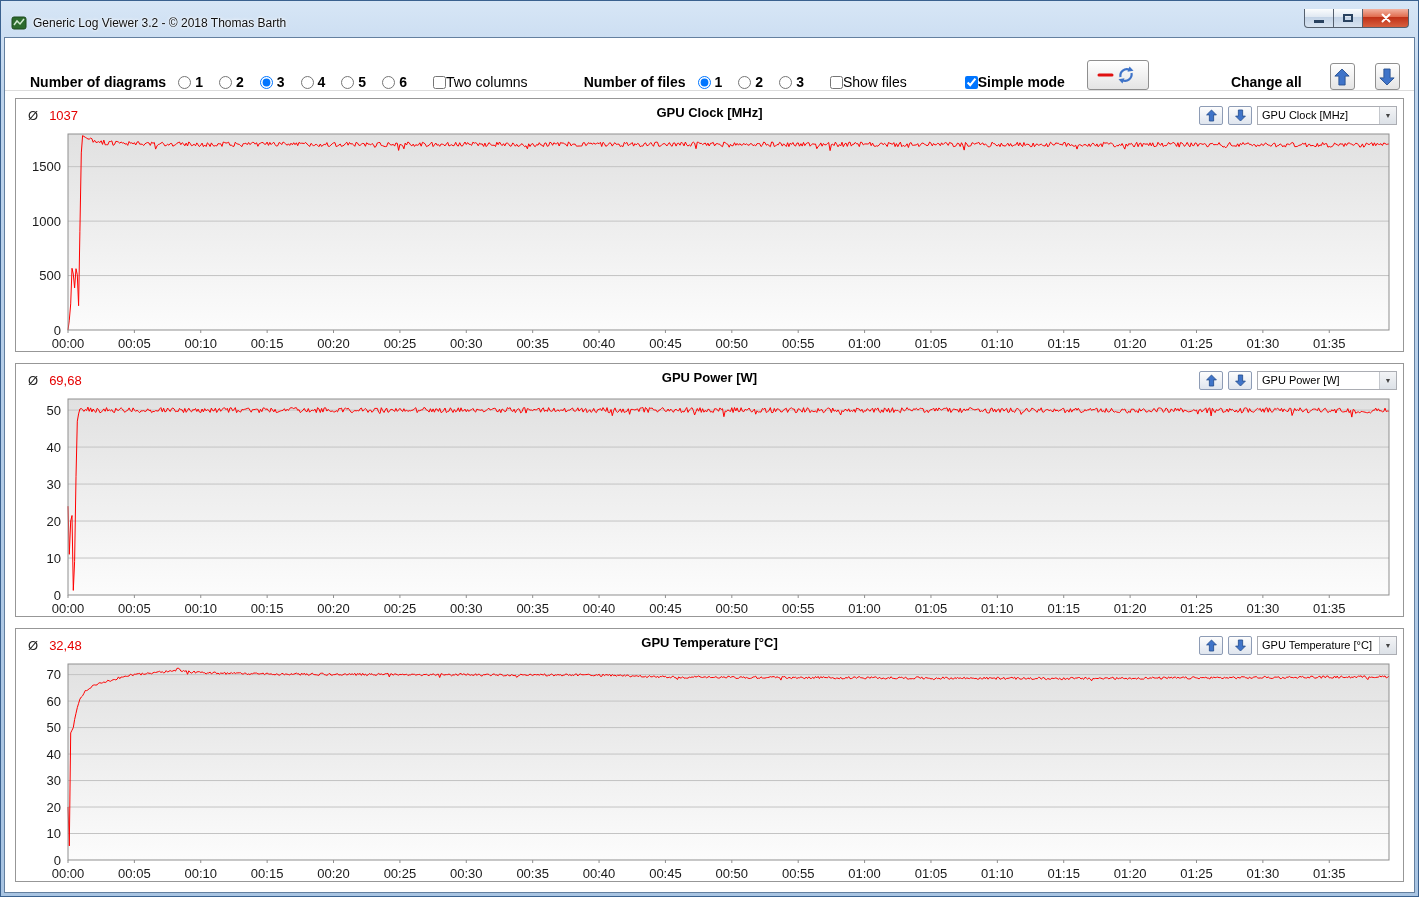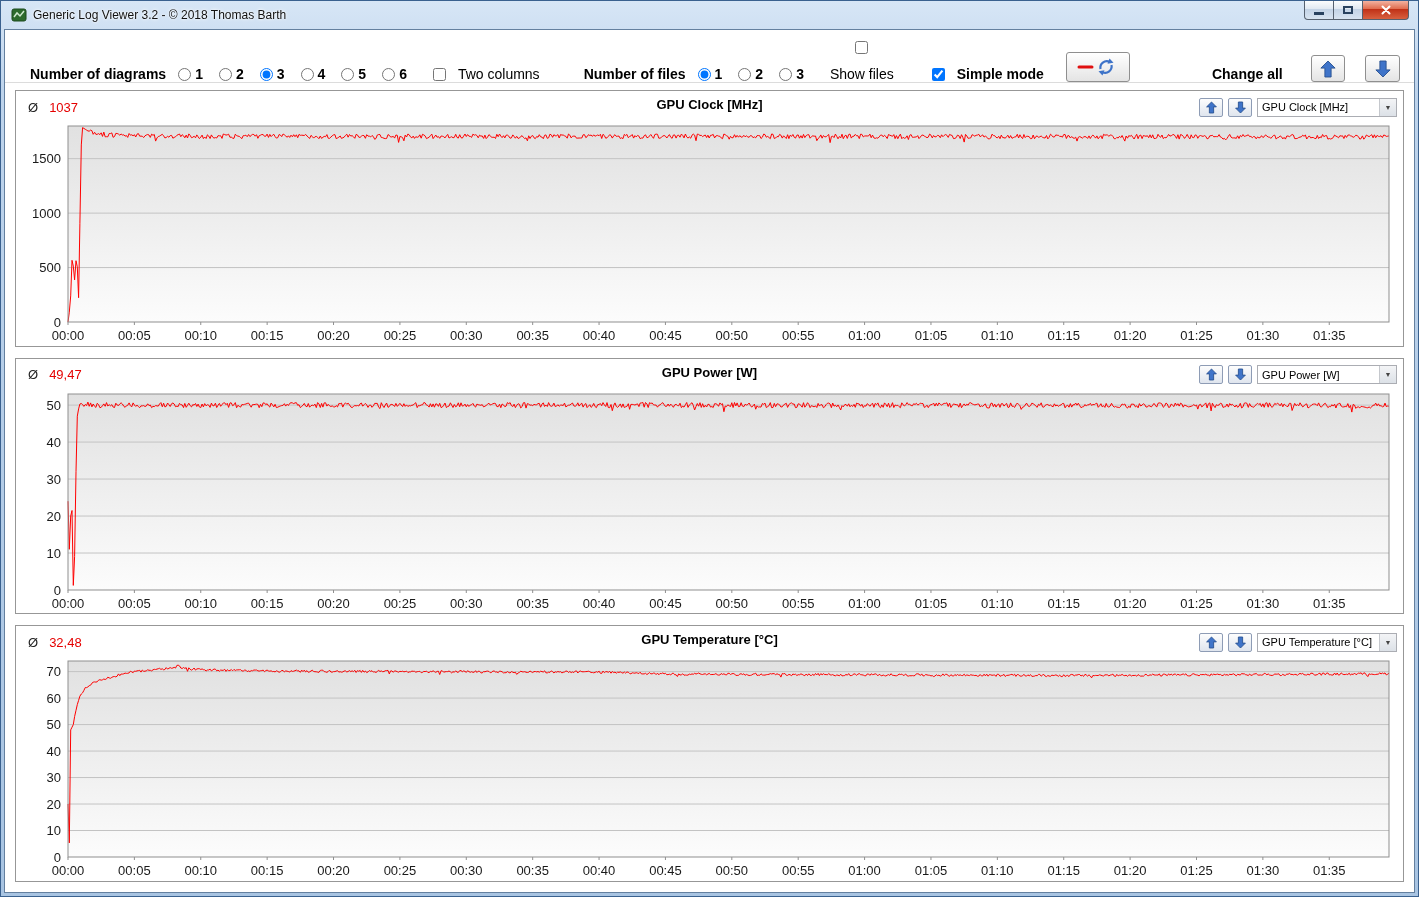--- a/index.html
+++ b/index.html
@@ -1,35 +1,35 @@
 <!DOCTYPE html>
 <html><head>
 <meta charset="utf-8">
 <style>
   html,body{margin:0;width:1419px;height:897px;overflow:hidden;font-family:"Liberation Sans",sans-serif;}
   .window{width:100%;height:100%;box-sizing:border-box;border:1px solid #3a618f;
     background:linear-gradient(180deg,#d7e6f6 0%,#bed4ec 10%,#a8c4e2 100%);
-    padding:0 3px 3px;display:flex;flex-direction:column;}
+    padding:8px 3px 3px;display:flex;flex-direction:column;}
   .titlebar{flex:0 0 28px;display:flex;align-items:center;padding-left:7px;position:relative;}
   .app-icon{margin-right:6px;display:flex;}
   .title-text{font-size:12px;color:#111;text-shadow:0 0 4px #fff,0 0 2px #fff;}
   .win-buttons{position:absolute;top:0;right:6px;display:flex;}
   .win-btn{height:19px;border:1px solid #55606e;border-top:none;display:flex;align-items:center;justify-content:center;box-sizing:border-box;cursor:default;}
   .win-btn.min{width:30px;border-radius:0 0 0 4px;background:linear-gradient(#fbfcfd,#dfe8f2 45%,#c3d3e6 46%,#d8e4f1);}
   .win-btn.max{width:29px;border-left:none;background:linear-gradient(#fbfcfd,#dfe8f2 45%,#c3d3e6 46%,#d8e4f1);}
   .win-btn.close{width:46px;border-left:none;border-radius:0 0 4px 0;background:linear-gradient(#f3b2a0,#e06a4c 45%,#c03117 46%,#d8603f);}
   .g-min{width:10px;height:3px;background:#29425f;margin-top:7px;}
   .g-max{width:10px;height:8px;border:2px solid #29425f;box-sizing:border-box;}
   .client{flex:1;background:#fff;border:1px solid #64809f;display:flex;flex-direction:column;overflow:hidden;min-height:0;}
   .toolbar{flex:0 0 52px;display:flex;align-items:flex-end;background:#fff;border-bottom:1px solid #dcdcdc;padding:0 14px 0 25px;font-size:14px;}
   .tb-label{font-weight:bold;white-space:nowrap;}
   .radio-group{display:flex;gap:16px;margin-left:12px;}
   .radio-item{display:flex;align-items:center;gap:4px;font-weight:bold;}
   .radio-item input,.check-item input{margin:0;}
-  .check-item{display:flex;align-items:center;gap:12px;white-space:nowrap;}
+  .check-item{display:flex;align-items:center;gap:0;white-space:nowrap;}
   .check-item.bold{font-weight:bold;}
   .tool-btn{height:30px;border:1px solid #8f8f8f;border-radius:3px;background:linear-gradient(#ffffff,#e4e4e4);display:flex;align-items:center;justify-content:center;padding:0 8px;cursor:default;}
   .tool-btn.arrow{width:36px;height:27px;padding:0;}
   .panels{flex:1;display:flex;flex-direction:column;gap:11px;padding:7px 10px 10px;background:#fff;min-height:0;}
   .panel{flex:1;border:1px solid #979797;display:flex;flex-direction:column;background:#fff;min-height:0;}
   .panel-header{flex:0 0 26px;position:relative;display:flex;align-items:center;padding:3px 6px 0 12px;}
   .avg{display:flex;align-items:baseline;gap:11px;font-size:13px;z-index:2;}
   .avg-sym{color:#222;}
   .avg-val{color:#e50000;}
   .panel-title{position:absolute;left:0;right:0;top:6px;text-align:center;font-weight:bold;font-size:13px;pointer-events:none;}
@@ -97,41 +97,41 @@
         <label class="radio-item">
             <input type="radio" name="diagrams" style="">
             <span>6</span>
           </label>
       </div>
       <label class="check-item" style="margin-left:26px;">
           <input type="checkbox" style="">
           <span>Two columns</span>
         </label>
 
-      <span class="tb-label" style="margin-left:44px;">Number of files</span>
+      <span class="tb-label" style="margin-left:56px;">Number of files</span>
       <div class="radio-group">
         <label class="radio-item">
             <input type="radio" name="files" checked="" style="">
             <span>1</span>
           </label>
         <label class="radio-item">
             <input type="radio" name="files" style="">
             <span>2</span>
           </label>
         <label class="radio-item">
             <input type="radio" name="files" style="">
             <span>3</span>
           </label>
       </div>
-      <label class="check-item" style="margin-left:26px;flex-direction:column;">
+      <label class="check-item" style="margin-left:26px;">
           <input type="checkbox" style="">
           <span>Show files</span>
         </label>
 
-      <label class="check-item bold" style="margin-left:38px;">
+      <label class="check-item bold" style="margin-left:58px;">
           <input type="checkbox" checked="" style="">
           <span>Simple mode</span>
         </label>
 
       <button class="tool-btn" style="margin-left:22px;width:66px;">
         <svg width="44" height="22" viewBox="0 0 44 22">
           <path d="M3 11 H16" stroke="#e01010" stroke-width="3" stroke-linecap="round"></path>
           <path d="M24.5 13 A6.5 6.5 0 0 1 33.5 5.8" fill="none" stroke="#3e73c8" stroke-width="2.2"></path>
           <path d="M33.5 2.5 L37.5 6.8 L31.5 7.8 Z" fill="#3e73c8"></path>
           <path d="M35.5 9 A6.5 6.5 0 0 1 26.5 16.2" fill="none" stroke="#3e73c8" stroke-width="2.2"></path>
@@ -237,21 +237,21 @@
               <polyline points="52.0,202.0 53.3,192.2 54.7,175.9 56.0,140.3 57.3,146.1 58.6,159.9 60.0,140.7 61.3,146.8 62.6,177.7 63.9,103.3 65.3,24.9 66.6,7.6 67.9,8.4 69.3,9.3 70.6,10.1 71.9,10.9 73.2,11.2 74.6,10.1 75.9,10.7 77.2,14.3 78.6,12.3 79.9,14.4 81.2,14.3 82.5,13.6 83.9,14.6 85.2,12.8 86.5,16.4 87.8,12.1 89.2,16.8 90.5,16.7 91.8,16.8 93.2,13.5 94.5,13.5 95.8,12.9 97.1,17.3 98.5,16.5 99.8,13.4 101.1,13.5 102.5,14.1 103.8,15.2 105.1,14.0 106.4,15.0 107.8,14.8 109.1,16.2 110.4,15.5 111.7,17.4 113.1,13.5 114.4,15.2 115.7,14.8 117.1,15.8 118.4,14.7 119.7,17.0 121.0,14.2 122.4,13.6 123.7,16.2 125.0,16.1 126.3,16.3 127.7,17.5 129.0,15.8 130.3,15.0 131.7,14.5 133.0,15.0 134.3,17.4 135.6,14.2 137.0,15.3 138.3,14.5 139.6,21.1 141.0,17.9 142.3,16.5 143.6,16.1 144.9,15.2 146.3,14.3 147.6,15.8 148.9,17.9 150.2,17.5 151.6,16.3 152.9,17.2 154.2,15.6 155.6,15.4 156.9,18.2 158.2,17.4 159.5,16.8 160.9,15.3 162.2,14.6 163.5,14.0 164.8,16.7 166.2,14.7 167.5,15.8 168.8,17.8 170.2,15.1 171.5,18.0 172.8,13.9 174.1,15.3 175.5,17.7 176.8,17.3 178.1,16.2 179.5,17.8 180.8,14.9 182.1,16.8 183.4,18.6 184.8,17.1 186.1,15.1 187.4,18.6 188.7,17.0 190.1,18.5 191.4,14.8 192.7,16.0 194.1,18.5 195.4,14.9 196.7,17.1 198.0,18.1 199.4,17.6 200.7,18.0 202.0,15.7 203.4,15.8 204.7,15.8 206.0,18.4 207.3,14.0 208.7,14.5 210.0,15.1 211.3,14.8 212.6,14.2 214.0,17.4 215.3,16.9 216.6,18.3 218.0,18.3 219.3,14.2 220.6,15.6 221.9,16.1 223.3,16.4 224.6,17.6 225.9,18.6 227.2,15.7 228.6,15.6 229.9,15.2 231.2,16.7 232.6,14.5 233.9,16.6 235.2,15.4 236.5,14.4 237.9,14.5 239.2,16.2 240.5,14.7 241.9,18.3 243.2,15.7 244.5,15.2 245.8,14.5 247.2,14.6 248.5,16.3 249.8,16.2 251.1,14.1 252.5,17.4 253.8,14.4 255.1,16.6 256.5,15.2 257.8,14.3 259.1,16.6 260.4,18.1 261.8,17.6 263.1,14.5 264.4,15.1 265.7,16.6 267.1,14.0 268.4,14.8 269.7,15.9 271.1,17.3 272.4,15.8 273.7,17.4 275.0,15.2 276.4,16.8 277.7,14.7 279.0,16.7 280.4,14.8 281.7,17.7 283.0,14.4 284.3,15.3 285.7,15.2 287.0,15.3 288.3,15.5 289.6,14.4 291.0,16.0 292.3,17.1 293.6,18.5 295.0,15.4 296.3,16.5 297.6,18.1 298.9,16.8 300.3,16.4 301.6,17.3 302.9,18.7 304.3,16.0 305.6,18.4 306.9,17.3 308.2,16.4 309.6,16.7 310.9,14.6 312.2,18.2 313.5,18.4 314.9,17.1 316.2,15.8 317.5,14.9 318.9,14.6 320.2,18.6 321.5,18.0 322.8,17.2 324.2,16.0 325.5,18.4 326.8,17.8 328.1,17.2 329.5,15.4 330.8,14.2 332.1,17.2 333.5,14.5 334.8,16.1 336.1,15.6 337.4,16.7 338.8,18.3 340.1,14.4 341.4,14.9 342.8,17.2 344.1,17.4 345.4,16.2 346.7,15.4 348.1,15.7 349.4,18.3 350.7,14.7 352.0,16.1 353.4,16.2 354.7,16.9 356.0,15.5 357.4,16.6 358.7,19.3 360.0,18.4 361.3,15.0 362.7,14.5 364.0,14.6 365.3,17.5 366.7,17.7 368.0,18.3 369.3,18.6 370.6,18.5 372.0,14.6 373.3,15.3 374.6,17.0 375.9,16.9 377.3,16.4 378.6,18.1 379.9,15.0 381.3,15.3 382.6,22.4 383.9,16.5 385.2,16.8 386.6,17.6 387.9,20.8 389.2,15.1 390.5,17.0 391.9,14.0 393.2,14.8 394.5,16.9 395.9,17.9 397.2,16.1 398.5,18.4 399.8,16.7 401.2,17.3 402.5,16.9 403.8,14.8 405.2,18.2 406.5,14.3 407.8,14.9 409.1,15.9 410.5,18.6 411.8,17.9 413.1,17.3 414.4,15.6 415.8,14.1 417.1,18.6 418.4,16.9 419.8,15.0 421.1,17.3 422.4,16.5 423.7,18.3 425.1,16.0 426.4,16.2 427.7,16.7 429.0,17.9 430.4,15.9 431.7,14.4 433.0,18.0 434.4,17.3 435.7,16.7 437.0,17.8 438.3,17.4 439.7,14.3 441.0,17.4 442.3,18.1 443.7,14.7 445.0,17.6 446.3,18.1 447.6,16.2 449.0,14.0 450.3,16.5 451.6,14.6 452.9,16.2 454.3,16.4 455.6,17.4 456.9,14.2 458.3,15.2 459.6,14.7 460.9,15.5 462.2,17.8 463.6,15.1 464.9,16.2 466.2,15.9 467.6,18.4 468.9,15.1 470.2,18.6 471.5,17.2 472.9,14.7 474.2,15.6 475.5,17.3 476.8,17.3 478.2,17.2 479.5,18.5 480.8,14.3 482.2,16.7 483.5,14.0 484.8,16.1 486.1,17.6 487.5,15.7 488.8,17.9 490.1,15.2 491.4,15.1 492.8,16.2 494.1,18.2 495.4,17.9 496.8,14.9 498.1,16.5 499.4,18.2 500.7,16.3 502.1,18.4 503.4,18.1 504.7,16.5 506.1,15.7 507.4,17.4 508.7,18.6 510.0,17.8 511.4,20.8 512.7,15.8 514.0,18.5 515.3,16.3 516.7,15.5 518.0,17.8 519.3,18.6 520.7,16.5 522.0,17.2 523.3,14.7 524.6,16.8 526.0,17.1 527.3,18.7 528.6,15.3 529.9,14.9 531.3,18.3 532.6,17.8 533.9,14.2 535.3,14.9 536.6,17.3 537.9,14.7 539.2,15.8 540.6,15.7 541.9,14.6 543.2,18.0 544.6,14.5 545.9,15.1 547.2,15.0 548.5,15.8 549.9,16.4 551.2,18.2 552.5,14.0 553.8,15.1 555.2,17.9 556.5,16.3 557.8,16.1 559.2,16.2 560.5,18.2 561.8,18.1 563.1,18.0 564.5,18.0 565.8,18.0 567.1,14.8 568.5,14.7 569.8,17.6 571.1,16.7 572.4,14.7 573.8,15.5 575.1,15.0 576.4,16.4 577.7,14.9 579.1,16.2 580.4,15.6 581.7,15.0 583.1,15.7 584.4,14.3 585.7,18.5 587.0,14.3 588.4,15.6 589.7,18.2 591.0,17.8 592.3,16.4 593.7,14.7 595.0,15.5 596.3,18.1 597.7,15.8 599.0,14.7 600.3,16.4 601.6,16.2 603.0,16.1 604.3,18.5 605.6,17.8 607.0,18.6 608.3,14.4 609.6,15.5 610.9,14.4 612.3,17.7 613.6,16.5 614.9,15.9 616.2,14.5 617.6,18.1 618.9,15.6 620.2,16.9 621.6,15.4 622.9,16.1 624.2,18.7 625.5,18.0 626.9,18.1 628.2,15.7 629.5,14.8 630.9,17.6 632.2,17.5 633.5,15.9 634.8,14.5 636.2,16.6 637.5,18.3 638.8,14.6 640.1,14.1 641.5,14.3 642.8,18.2 644.1,18.2 645.5,17.2 646.8,16.1 648.1,15.5 649.4,16.1 650.8,18.0 652.1,16.2 653.4,14.6 654.7,17.2 656.1,18.3 657.4,15.0 658.7,14.9 660.1,18.1 661.4,15.4 662.7,15.2 664.0,17.2 665.4,14.1 666.7,15.4 668.0,17.9 669.4,14.0 670.7,16.9 672.0,18.1 673.3,16.9 674.7,18.2 676.0,15.2 677.3,14.1 678.6,15.1 680.0,20.7 681.3,14.1 682.6,14.4 684.0,15.5 685.3,15.3 686.6,16.6 687.9,15.7 689.3,15.0 690.6,17.5 691.9,15.2 693.2,18.0 694.6,15.3 695.9,15.2 697.2,14.4 698.6,17.9 699.9,16.0 701.2,15.5 702.5,16.1 703.9,16.3 705.2,17.9 706.5,18.7 707.9,14.0 709.2,14.7 710.5,15.7 711.8,16.3 713.2,19.2 714.5,16.3 715.8,17.8 717.1,17.7 718.5,14.7 719.8,17.3 721.1,15.4 722.5,17.2 723.8,15.6 725.1,17.1 726.4,17.1 727.8,15.3 729.1,16.8 730.4,15.8 731.8,16.9 733.1,17.3 734.4,15.6 735.7,15.8 737.1,17.7 738.4,16.9 739.7,17.8 741.0,15.7 742.4,15.5 743.7,15.7 745.0,18.5 746.4,17.2 747.7,14.1 749.0,14.6 750.3,17.2 751.7,16.4 753.0,17.5 754.3,18.7 755.6,14.0 757.0,14.3 758.3,18.5 759.6,18.0 761.0,16.5 762.3,16.8 763.6,14.4 764.9,15.2 766.3,18.1 767.6,15.8 768.9,17.1 770.3,18.5 771.6,14.7 772.9,18.6 774.2,15.2 775.6,16.4 776.9,14.5 778.2,17.2 779.5,18.1 780.9,15.2 782.2,14.9 783.5,18.2 784.9,15.7 786.2,18.1 787.5,14.4 788.8,17.6 790.2,15.6 791.5,14.8 792.8,14.7 794.1,18.2 795.5,16.6 796.8,15.8 798.1,16.2 799.5,16.0 800.8,20.7 802.1,18.5 803.4,17.4 804.8,14.9 806.1,18.2 807.4,15.6 808.8,16.8 810.1,16.8 811.4,15.5 812.7,14.5 814.1,22.6 815.4,16.6 816.7,16.1 818.0,17.6 819.4,14.1 820.7,16.3 822.0,18.8 823.4,16.5 824.7,17.9 826.0,14.2 827.3,18.7 828.7,15.9 830.0,15.1 831.3,18.4 832.7,14.5 834.0,14.1 835.3,18.1 836.6,16.3 838.0,16.2 839.3,14.4 840.6,15.8 841.9,15.7 843.3,18.6 844.6,14.2 845.9,14.4 847.3,16.9 848.6,16.0 849.9,15.9 851.2,16.0 852.6,15.9 853.9,14.1 855.2,17.7 856.5,15.1 857.9,17.9 859.2,18.4 860.5,17.8 861.9,18.2 863.2,16.9 864.5,15.2 865.8,15.0 867.2,16.8 868.5,15.3 869.8,16.5 871.2,18.5 872.5,14.5 873.8,15.2 875.1,15.7 876.5,16.3 877.8,14.6 879.1,18.6 880.4,15.6 881.8,18.7 883.1,16.0 884.4,14.1 885.8,18.7 887.1,17.3 888.4,18.3 889.7,17.9 891.1,15.8 892.4,19.5 893.7,15.3 895.1,14.6 896.4,17.3 897.7,17.3 899.0,17.0 900.4,17.0 901.7,15.6 903.0,18.6 904.3,17.1 905.7,15.3 907.0,15.0 908.3,16.1 909.7,16.8 911.0,17.7 912.3,17.1 913.6,14.1 915.0,15.2 916.3,17.9 917.6,15.5 918.9,16.9 920.3,16.7 921.6,15.3 922.9,15.7 924.3,17.7 925.6,14.8 926.9,16.7 928.2,15.4 929.6,14.5 930.9,15.3 932.2,17.4 933.6,14.4 934.9,15.1 936.2,15.5 937.5,18.6 938.9,18.4 940.2,17.6 941.5,15.1 942.8,15.6 944.2,18.5 945.5,14.7 946.8,17.2 948.2,22.1 949.5,14.4 950.8,15.9 952.1,18.3 953.5,18.1 954.8,17.8 956.1,14.7 957.4,15.3 958.8,16.2 960.1,15.3 961.4,15.1 962.8,14.3 964.1,16.7 965.4,15.8 966.7,14.9 968.1,17.1 969.4,15.9 970.7,17.2 972.1,18.8 973.4,18.8 974.7,18.1 976.0,14.2 977.4,15.5 978.7,15.7 980.0,17.3 981.3,17.9 982.7,16.3 984.0,18.7 985.3,15.1 986.7,17.6 988.0,17.7 989.3,18.2 990.6,16.5 992.0,15.3 993.3,18.1 994.6,15.6 996.0,18.3 997.3,17.6 998.6,17.0 999.9,16.8 1001.3,14.3 1002.6,18.0 1003.9,14.8 1005.2,17.1 1006.6,18.6 1007.9,14.5 1009.2,17.6 1010.6,16.2 1011.9,16.3 1013.2,16.7 1014.5,18.7 1015.9,18.5 1017.2,15.0 1018.5,18.7 1019.8,16.6 1021.2,15.9 1022.5,17.4 1023.8,16.8 1025.2,16.0 1026.5,17.3 1027.8,17.8 1029.1,18.0 1030.5,15.5 1031.8,18.9 1033.1,17.3 1034.5,14.2 1035.8,15.4 1037.1,17.0 1038.4,17.0 1039.8,14.9 1041.1,15.3 1042.4,15.2 1043.7,16.5 1045.1,16.3 1046.4,17.2 1047.7,14.6 1049.1,14.5 1050.4,18.5 1051.7,15.7 1053.0,15.7 1054.4,18.0 1055.7,16.5 1057.0,17.9 1058.3,18.3 1059.7,17.2 1061.0,21.1 1062.3,17.3 1063.7,16.6 1065.0,17.2 1066.3,18.2 1067.6,17.0 1069.0,16.5 1070.3,17.1 1071.6,18.4 1073.0,15.9 1074.3,18.5 1075.6,16.3 1076.9,15.1 1078.3,16.4 1079.6,18.1 1080.9,15.9 1082.2,18.8 1083.6,17.0 1084.9,15.7 1086.2,18.7 1087.6,14.3 1088.9,15.2 1090.2,14.9 1091.5,15.0 1092.9,16.3 1094.2,15.1 1095.5,15.0 1096.9,16.4 1098.2,18.7 1099.5,18.7 1100.8,17.4 1102.2,18.0 1103.5,16.3 1104.8,17.6 1106.1,15.5 1107.5,18.5 1108.8,21.1 1110.1,16.0 1111.5,18.2 1112.8,15.6 1114.1,16.3 1115.4,15.3 1116.8,17.2 1118.1,19.0 1119.4,16.5 1120.7,14.3 1122.1,18.7 1123.4,15.6 1124.7,15.0 1126.1,18.6 1127.4,15.5 1128.7,15.9 1130.0,16.3 1131.4,15.7 1132.7,17.7 1134.0,14.8 1135.4,17.9 1136.7,14.8 1138.0,18.5 1139.3,18.5 1140.7,17.9 1142.0,14.3 1143.3,16.3 1144.6,17.3 1146.0,15.0 1147.3,18.6 1148.6,17.5 1150.0,17.8 1151.3,16.6 1152.6,14.4 1153.9,16.1 1155.3,15.7 1156.6,14.8 1157.9,14.5 1159.3,16.3 1160.6,18.4 1161.9,14.7 1163.2,19.1 1164.6,14.5 1165.9,15.0 1167.2,16.3 1168.5,18.4 1169.9,16.6 1171.2,14.4 1172.5,17.1 1173.9,18.9 1175.2,14.8 1176.5,17.5 1177.8,17.7 1179.2,14.9 1180.5,15.3 1181.8,18.3 1183.1,16.1 1184.5,15.5 1185.8,16.0 1187.1,16.4 1188.5,15.6 1189.8,16.4 1191.1,18.8 1192.4,18.4 1193.8,15.8 1195.1,15.7 1196.4,15.3 1197.8,16.8 1199.1,16.6 1200.4,16.6 1201.7,16.7 1203.1,14.6 1204.4,17.0 1205.7,17.5 1207.0,19.1 1208.4,18.4 1209.7,19.9 1211.0,18.4 1212.4,16.2 1213.7,14.4 1215.0,17.1 1216.3,17.9 1217.7,17.9 1219.0,17.9 1220.3,18.4 1221.6,15.8 1223.0,18.5 1224.3,15.5 1225.6,16.7 1227.0,14.5 1228.3,16.4 1229.6,16.0 1230.9,15.5 1232.3,14.8 1233.6,16.6 1234.9,16.4 1236.3,17.7 1237.6,16.5 1238.9,16.8 1240.2,18.8 1241.6,16.9 1242.9,17.9 1244.2,17.6 1245.5,15.7 1246.9,17.5 1248.2,16.7 1249.5,14.9 1250.9,16.0 1252.2,17.1 1253.5,17.0 1254.8,18.4 1256.2,16.9 1257.5,15.4 1258.8,15.2 1260.2,19.1 1261.5,17.6 1262.8,17.4 1264.1,15.9 1265.5,16.8 1266.8,18.9 1268.1,17.4 1269.4,19.1 1270.8,16.0 1272.1,16.0 1273.4,16.7 1274.8,15.6 1276.1,14.5 1277.4,15.0 1278.7,18.6 1280.1,18.6 1281.4,18.4 1282.7,17.5 1284.0,17.1 1285.4,16.8 1286.7,15.2 1288.0,16.3 1289.4,15.0 1290.7,19.0 1292.0,17.2 1293.3,15.9 1294.7,17.9 1296.0,17.5 1297.3,17.5 1298.7,18.4 1300.0,18.6 1301.3,15.4 1302.6,18.5 1304.0,16.9 1305.3,17.6 1306.6,14.5 1307.9,16.7 1309.3,15.7 1310.6,15.6 1311.9,19.1 1313.3,18.5 1314.6,19.0 1315.9,18.5 1317.2,17.6 1318.6,15.0 1319.9,16.1 1321.2,16.7 1322.5,17.8 1323.9,15.7 1325.2,16.1 1326.5,15.8 1327.9,18.5 1329.2,15.4 1330.5,17.4 1331.8,15.2 1333.2,14.9 1334.5,15.8 1335.8,16.2 1337.2,17.3 1338.5,16.7 1339.8,15.2 1341.1,15.6 1342.5,16.7 1343.8,19.1 1345.1,18.6 1346.4,15.9 1347.8,19.2 1349.1,17.6 1350.4,15.0 1351.8,15.9 1353.1,16.7 1354.4,15.6 1355.7,14.7 1357.1,17.8 1358.4,14.8 1359.7,17.7 1361.1,15.4 1362.4,16.3 1363.7,16.5 1365.0,15.7 1366.4,17.5 1367.7,15.0 1369.0,15.4 1370.3,16.4 1371.7,16.2 1373.0,15.9" fill="none" stroke="#ff0000" stroke-width="1"></polyline>
               <rect x="52" y="6" width="1321" height="196" fill="none" stroke="#8f8f8f" stroke-width="1"></rect>
             </svg>
         </div>
       </div>
 
       <div class="panel">
         <div class="panel-header">
           <div class="avg">
             <span class="avg-sym">Ø</span>
-            <span class="avg-val">49,47</span>
+            <span class="avg-val">69,68</span>
           </div>
           <div class="panel-title">GPU Power [W]</div>
           <div class="panel-controls">
             <button class="mini-btn">
                 <svg width="11" height="13" viewBox="0 0 18 20">
                   <path d="M9 1 L17 9 H12.5 V19 H5.5 V9 H1 Z" fill="#3f74c9" stroke="#27508f" stroke-width="1.4"></path>
                 </svg>
               </button>
             <button class="mini-btn">
                 <svg width="11" height="13" viewBox="0 0 18 20">

